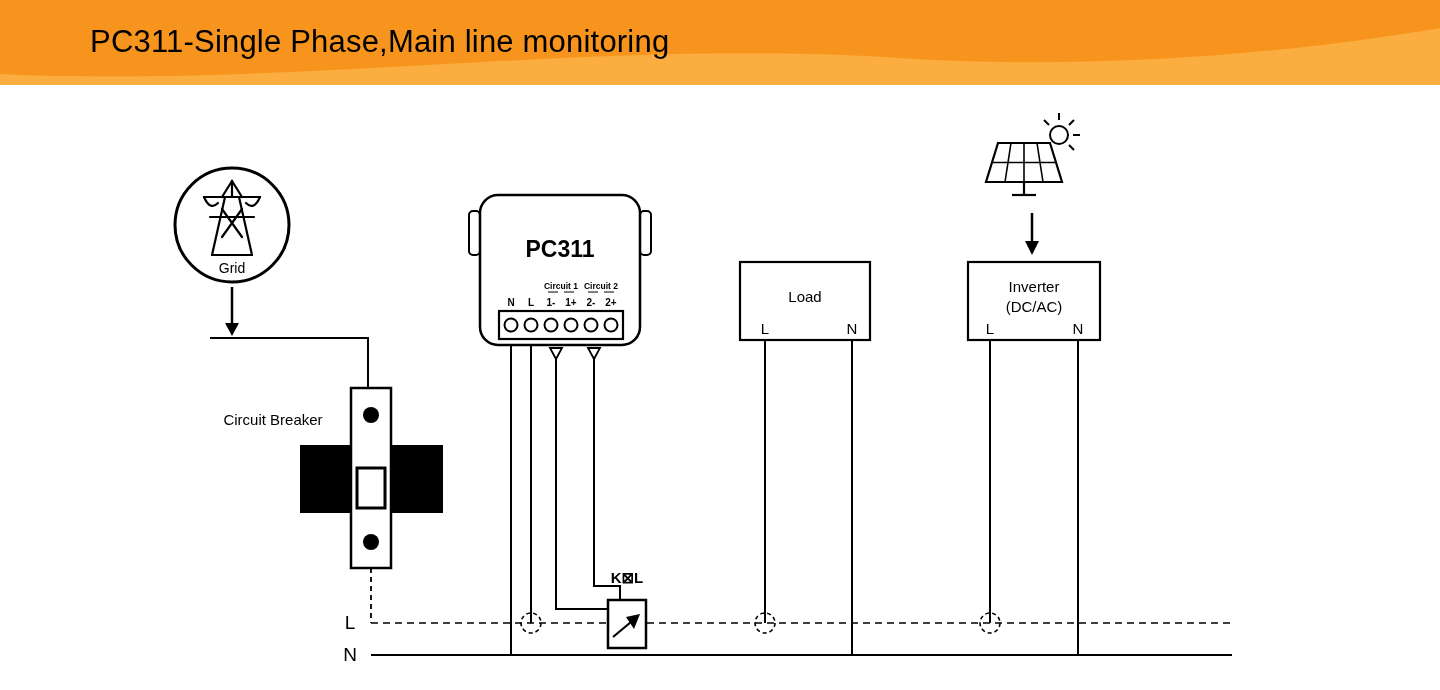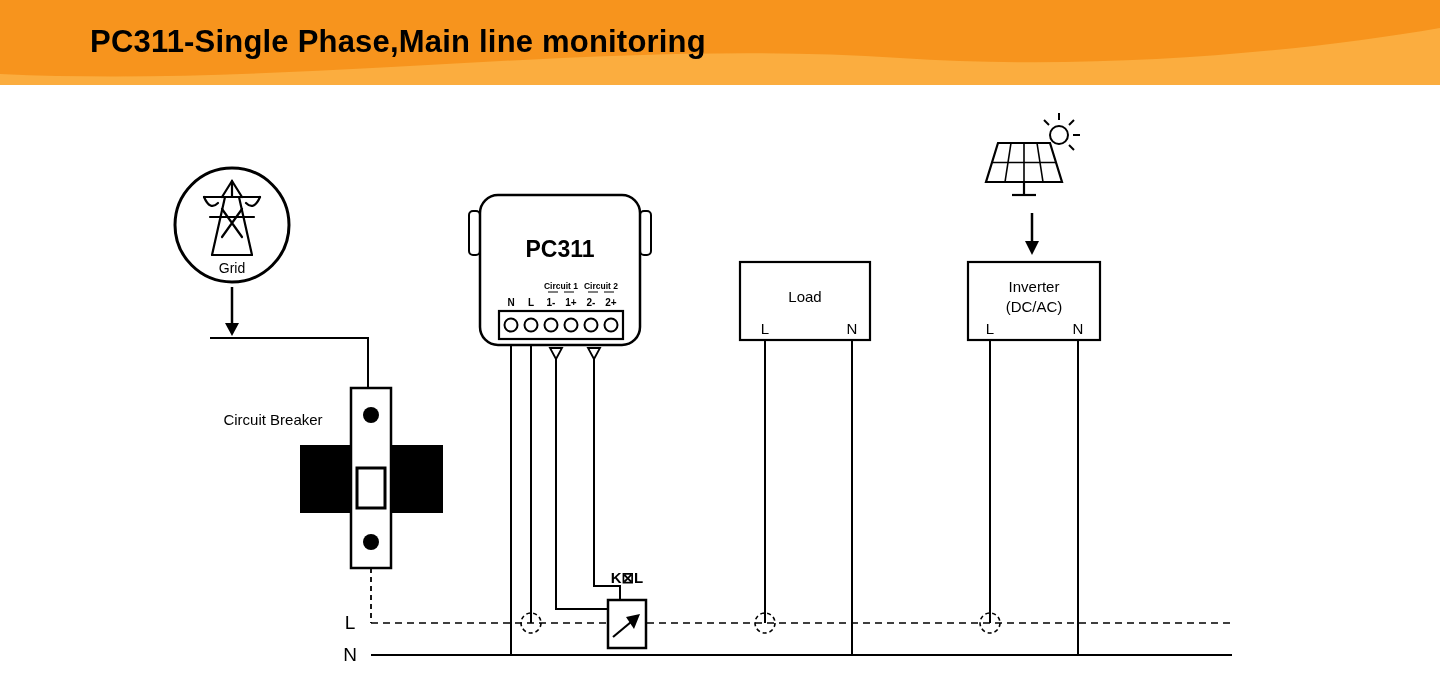--- a/index.html
+++ b/index.html
@@ -3,21 +3,21 @@
 <meta charset="utf-8">
 <style>
   * { margin:0; padding:0; box-sizing:border-box; }
   html,body { width:1440px; height:690px; background:#ffffff; overflow:hidden;
               font-family:"Liberation Sans", sans-serif; }
   .header { position:relative; width:1440px; height:85px;
             background:var(--header-bg,#F7941D); overflow:hidden; }
   .header svg { position:absolute; left:0; top:0; }
   .swoosh { fill:var(--header-accent,#FBAD3F); }
   .header h1 { position:absolute; left:90px; top:24px; font-size:31px;
-               font-weight:700; color:#000; letter-spacing:.2px; }
+               font-weight:400; color:#000; letter-spacing:.2px; }
   .diagram { display:block; width:1440px; height:605px; }
   text { font-family:"Liberation Sans", sans-serif; fill:#000; }
   .t-md   { font-size:15px; }
   .t-title{ font-size:23px; font-weight:700; }
   .t-tiny { font-size:8.5px; font-weight:700; }
   .t-term { font-size:10px; font-weight:700; }
   .t-rail { font-size:19px; }
   .t-ct   { font-size:15px; font-weight:700; }
   .t-grid { font-size:14px; }
   .mid { text-anchor:middle; }

